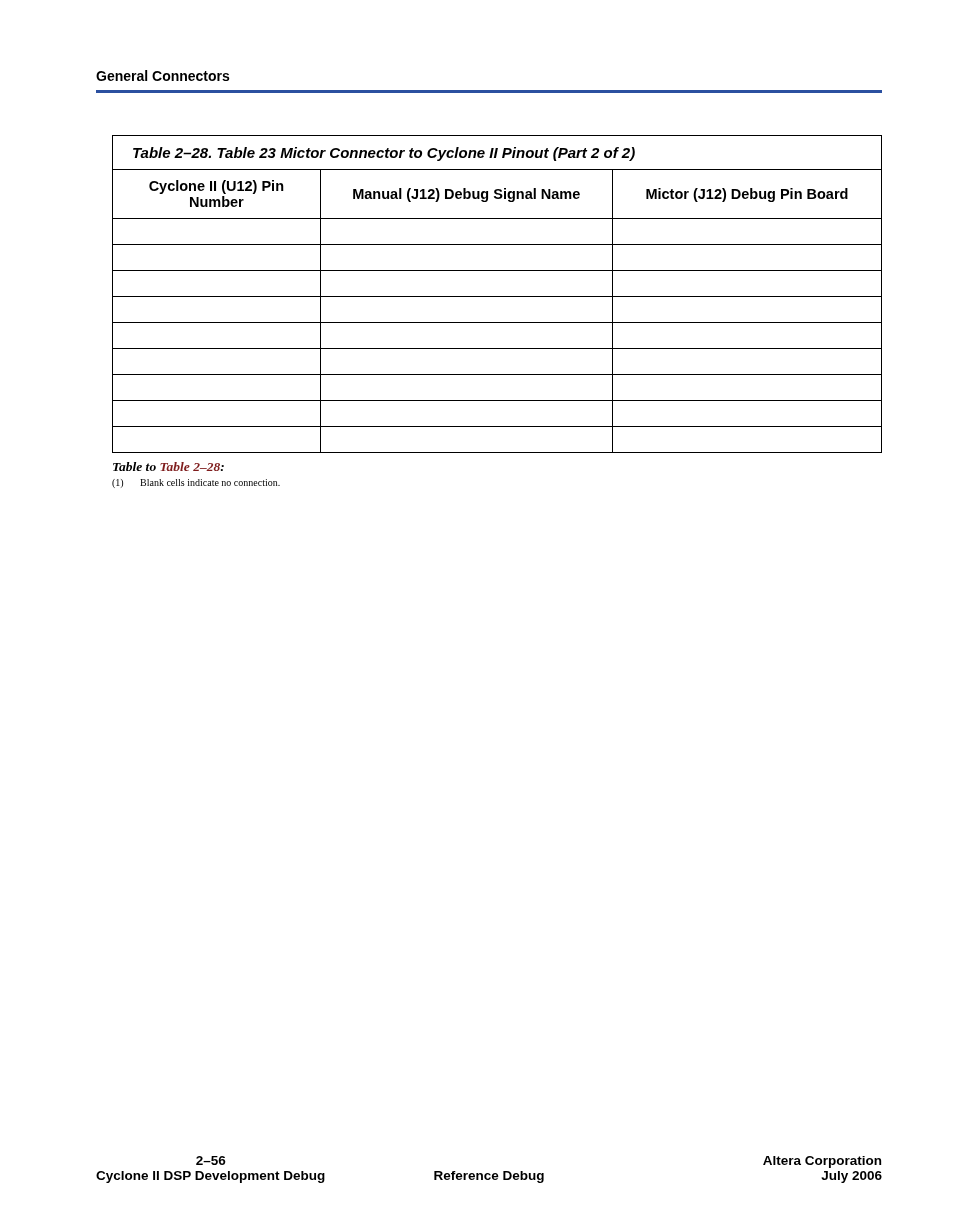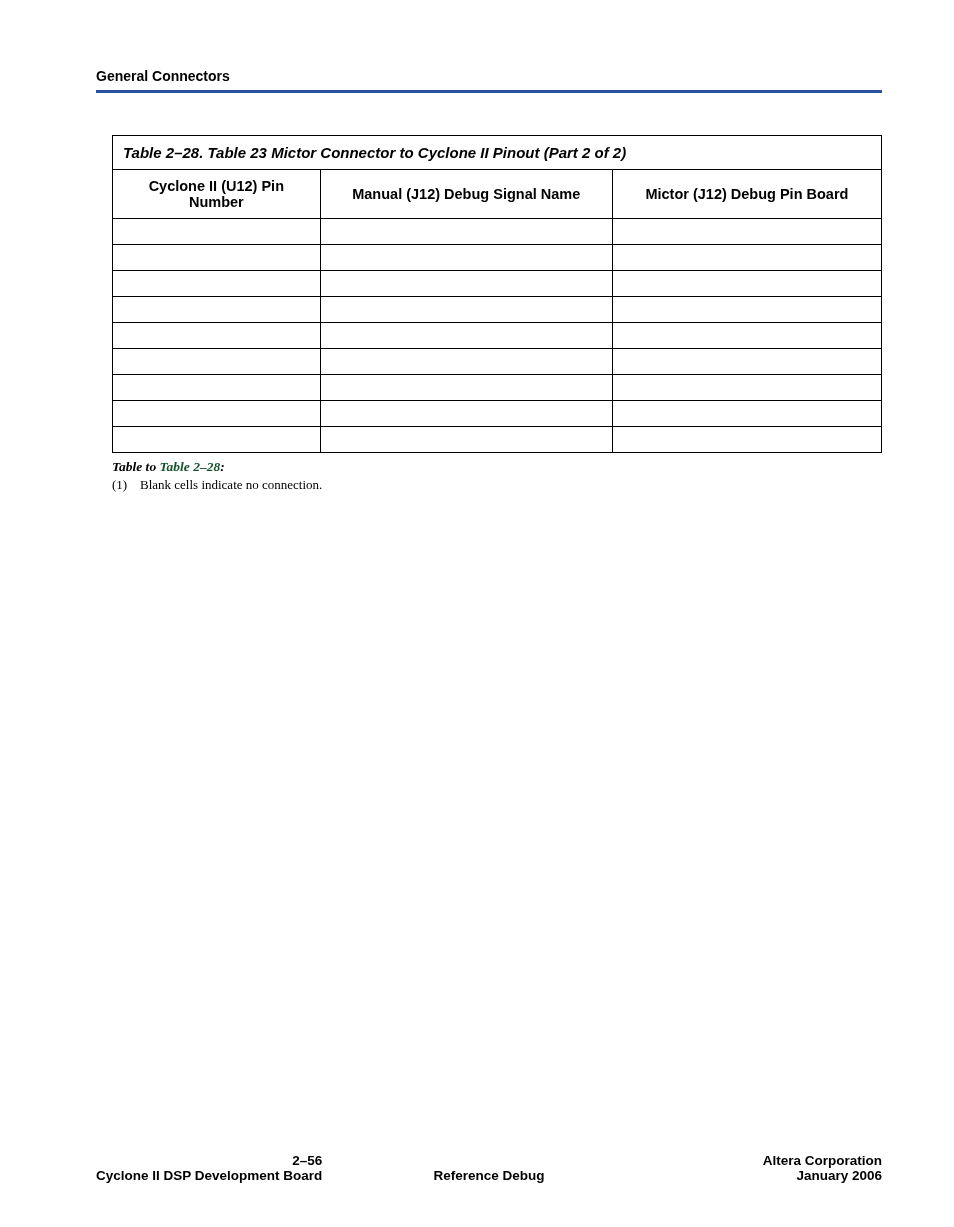--- a/index.html
+++ b/index.html
@@ -38,21 +38,21 @@
     border: 1px solid #000;
     padding: 6px 10px;
     font-size: 14px;
     vertical-align: middle;
   }
   table.pinout caption {
     caption-side: top;
     border: 1px solid #000;
     border-bottom: none;
     text-align: left;
-    padding: 8px 10px;
+    padding: 8px 19px;
     font-style: italic;
     font-weight: 700;
     font-size: 15px;
   }
   table.pinout th {
     font-weight: 700;
     text-align: center;
     font-size: 14.5px;
     padding: 8px 12px;
   }
@@ -66,40 +66,40 @@
     margin-left: 16px;
     margin-top: 6px;
     font-size: 13.5px;
   }
   .note-title {
     font-style: italic;
     font-weight: 700;
     font-family: "Palatino Linotype", "Book Antiqua", Georgia, serif;
   }
   .note-link {
-    color: #14532d;
+    color: #7f1d1d;
     font-style: italic;
   }
   .note-item {
     font-family: "Palatino Linotype", "Book Antiqua", Georgia, serif;
-    font-size: 13px;
+    font-size: 10px;
     margin-top: 2px;
   }
   .note-num { display:inline-block; width: 28px; }
   .footer {
     position: absolute;
     left: 96px;
     right: 72px;
     bottom: 44px;
     display: flex;
     justify-content: space-between;
     align-items: flex-end;
     font-size: 13.5px;
   }
-  .footer .left { text-align: right; }
+  .footer .left { text-align: center; }
   .footer .center-wrap { position:absolute; left:0; right:0; text-align:center; pointer-events:none; }
   .footer .center { font-weight:700; }
   .footer .right { text-align: right; margin-left: 13px; }
   .footer .pnum { font-weight: 700; }
   .footer .meta { display:block; font-weight:700; }
   .footer .date { font-weight:700; }
 </style>
 </head>
 <body>
 
@@ -178,20 +178,20 @@
     </span>
     <div class="note-item">
       <span class="note-num">(1)</span><span>Blank cells indicate no connection.</span>
     </div>
   </div>
 </div>
 
 <div class="footer">
   <div class="left">
     <span class="pnum">2–56</span>
-    <span class="meta">Cyclone II DSP Development Board</span>
+    <span class="meta">Cyclone II DSP Development Debug</span>
   </div>
   <div class="center-wrap"><span class="center">Reference Debug</span></div>
   <div class="right">
     <span class="meta">Altera Corporation</span>
-    <span class="date">January 2006</span>
+    <span class="date">July 2006</span>
   </div>
 </div>
 
 </body></html>

